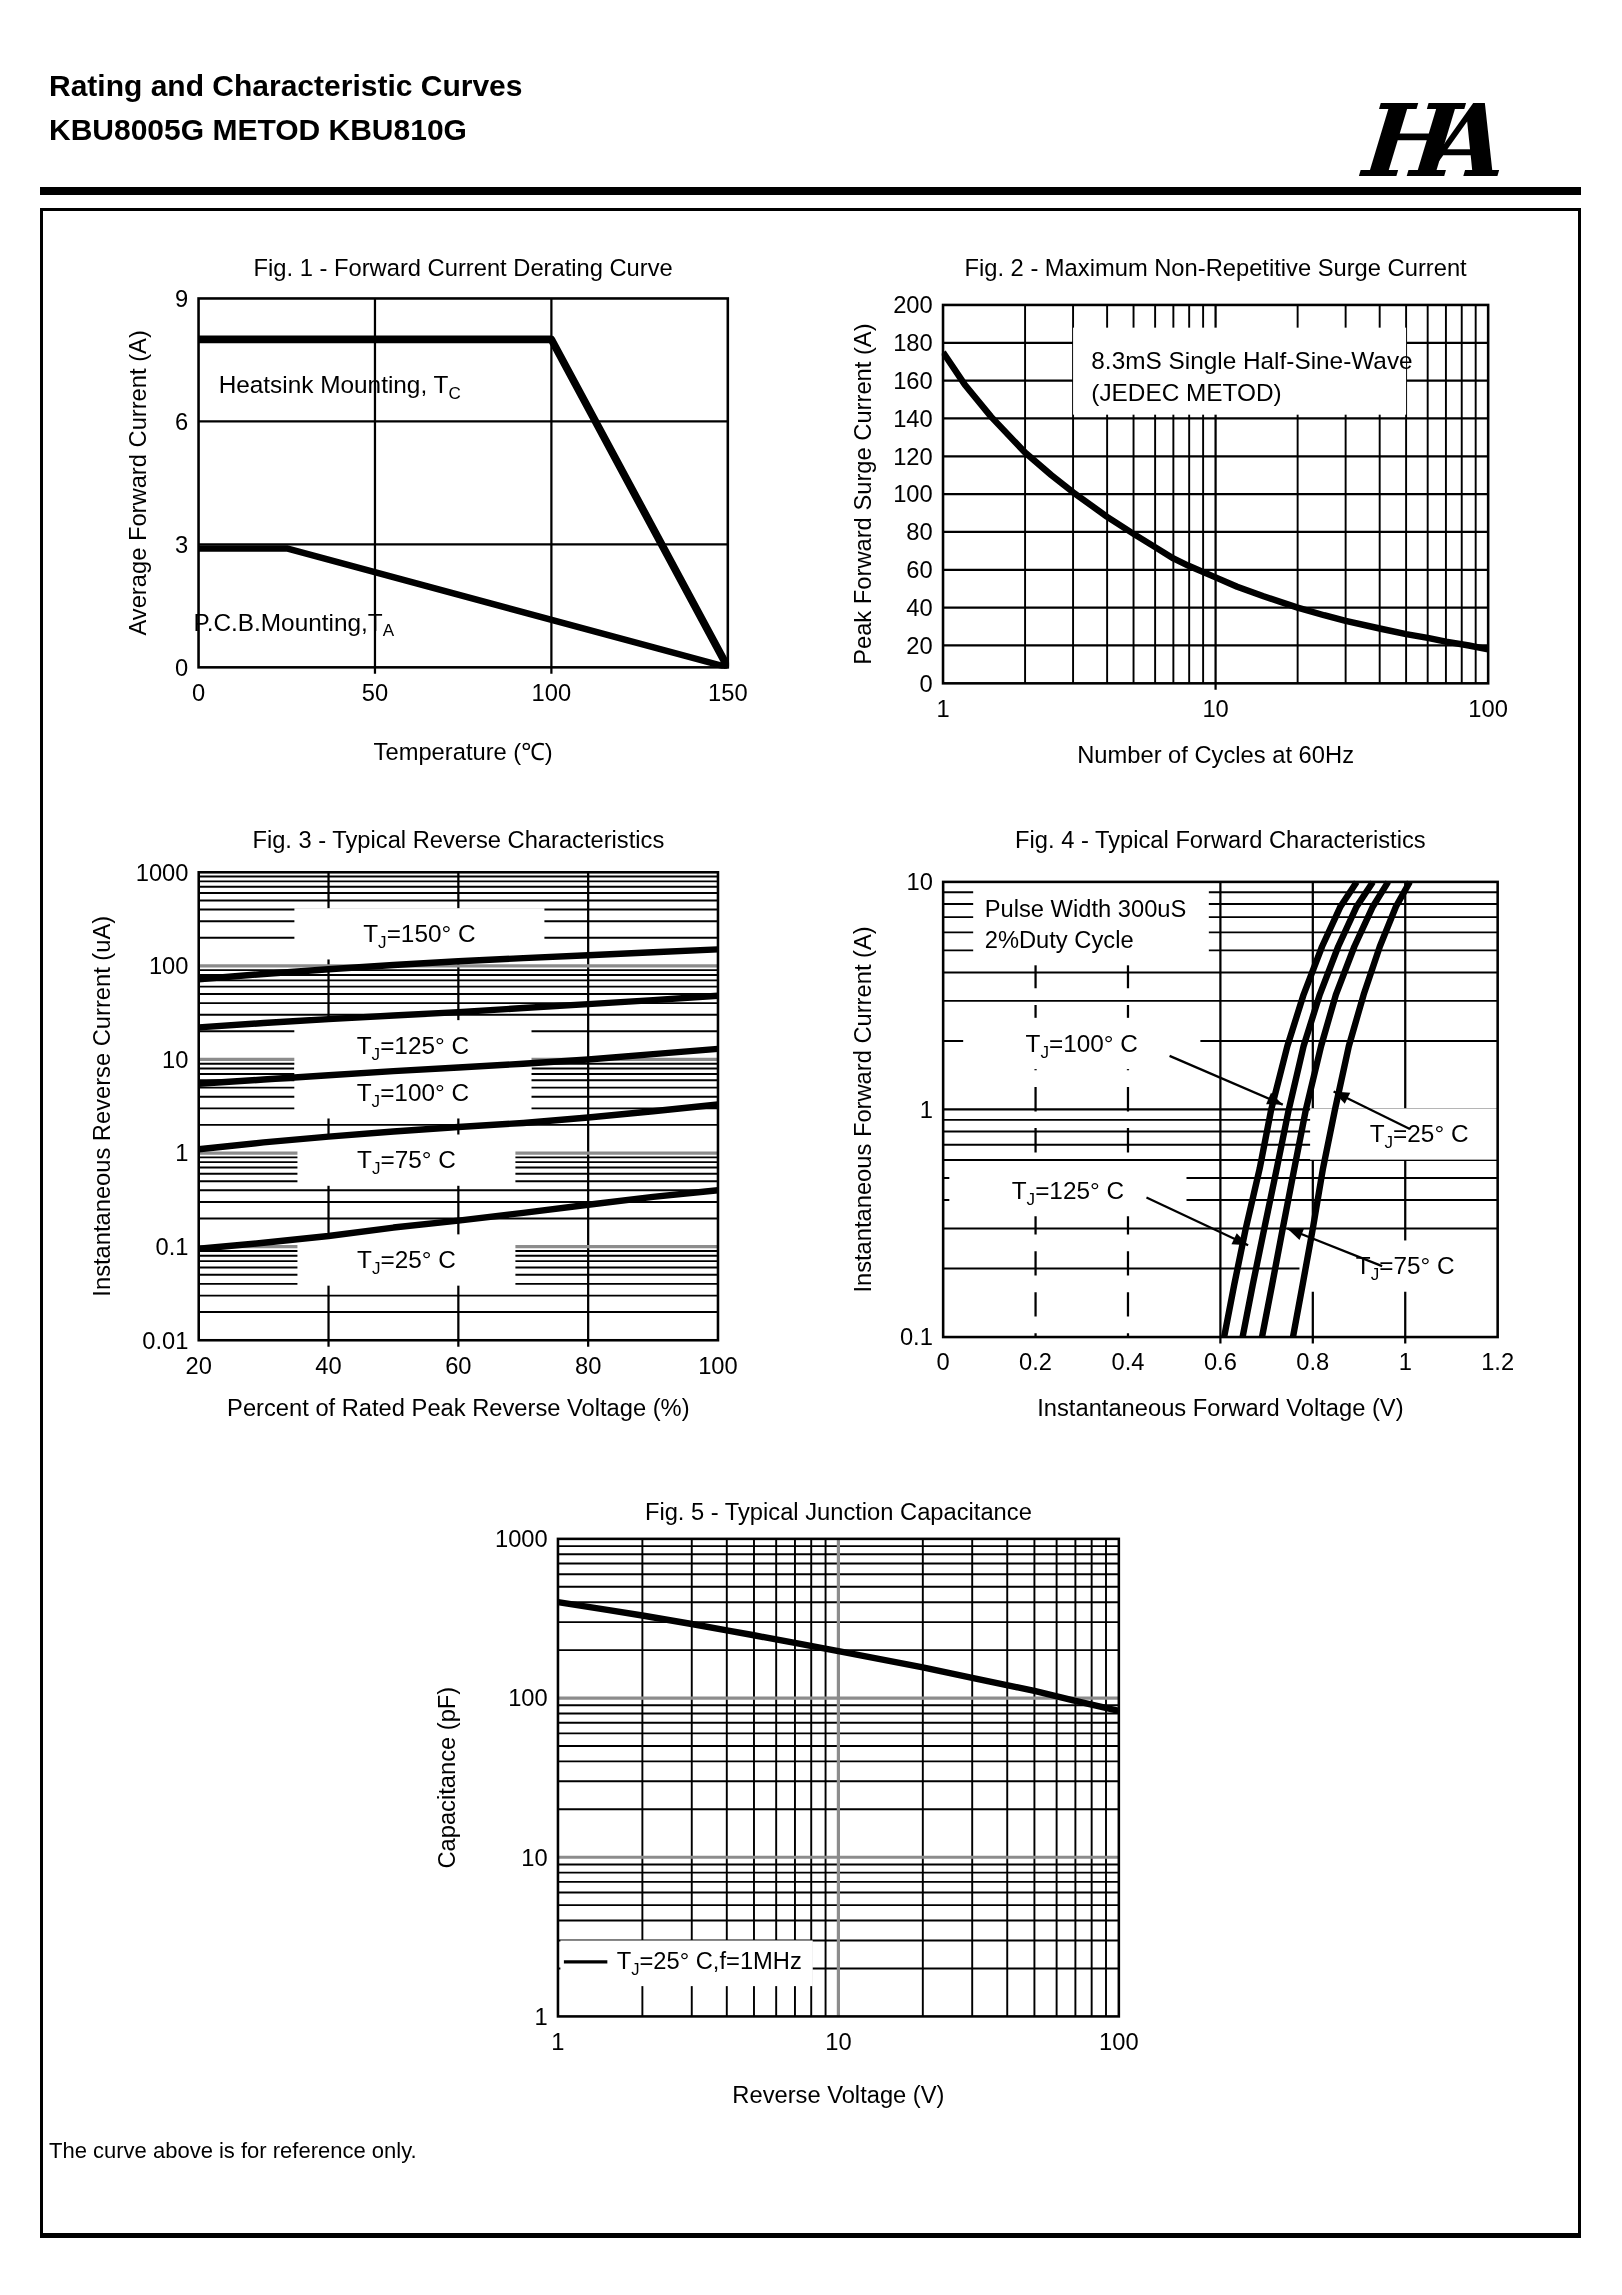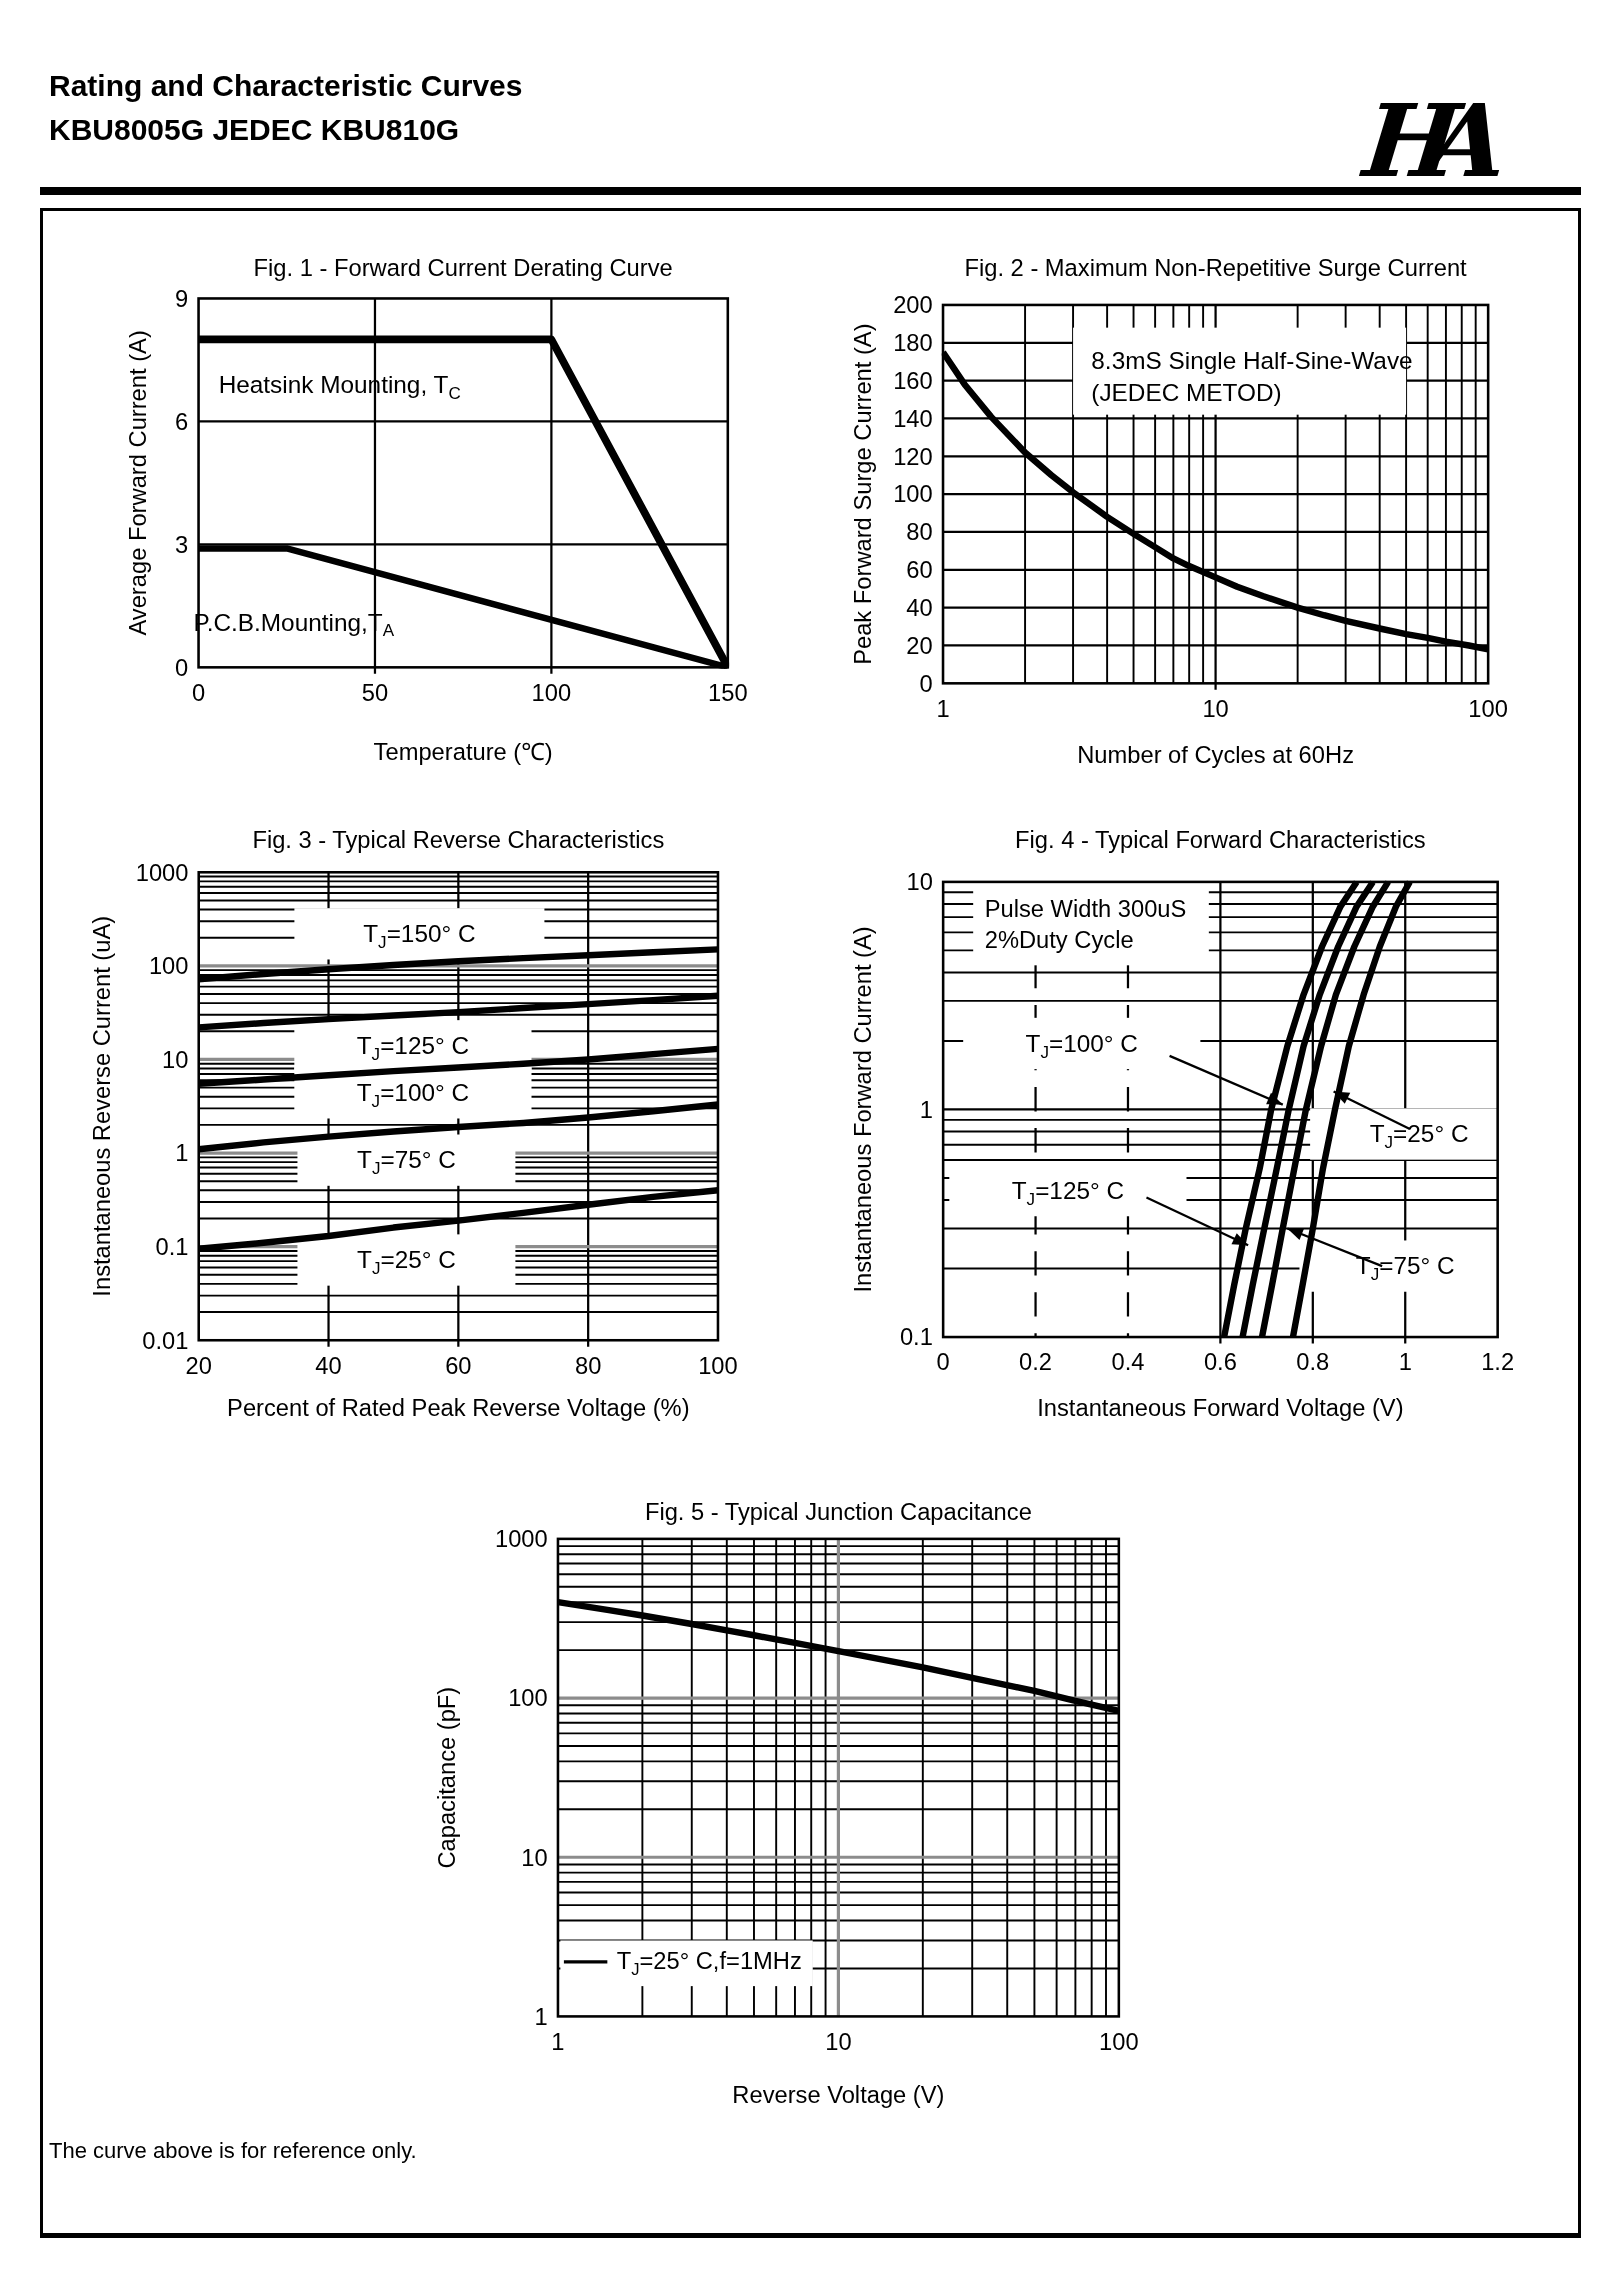--- a/index.html
+++ b/index.html
@@ -16,21 +16,21 @@
         border:3.2px solid #000;border-bottom:5.8px solid #000;box-sizing:border-box;background:#fff;}
   .footer-note{position:absolute;left:49px;top:2138px;font-size:22px;}
   .fig{position:absolute;}
   svg text{font-family:"Liberation Sans",sans-serif;fill:#000;}
 </style>
 </head>
 <body>
 
 <div class="page">
   <div class="hdr-line hdr1">Rating and Characteristic Curves</div>
-  <div class="hdr-line hdr2">KBU8005G JEDEC KBU810G</div>
+  <div class="hdr-line hdr2">KBU8005G METOD KBU810G</div>
   <div class="logo">HA</div>
   <div class="rule"></div>
   <div class="content-box"></div>
   <div id="figs">
       <div class="fig" style="left: 51px; top: 247px; width: 757px; height: 552px;"><svg viewBox="0 0 1180 860" width="757" height="552">
           <line x1="505" y1="80" x2="505" y2="665" stroke="#000000" stroke-width="3.5"></line>
           <line x1="780" y1="80" x2="780" y2="665" stroke="#000000" stroke-width="3.5"></line>
           <line x1="230" y1="463.33333333333337" x2="1055" y2="463.33333333333337" stroke="#000000" stroke-width="3.5"></line>
           <line x1="230" y1="271.6666666666667" x2="1055" y2="271.6666666666667" stroke="#000000" stroke-width="3.5"></line>
           <text x="450" y="227.16666666666663" text-anchor="middle" font-size="38"><tspan>Heatsink Mounting, T</tspan><tspan font-size="70%" dy="9">C</tspan></text>

